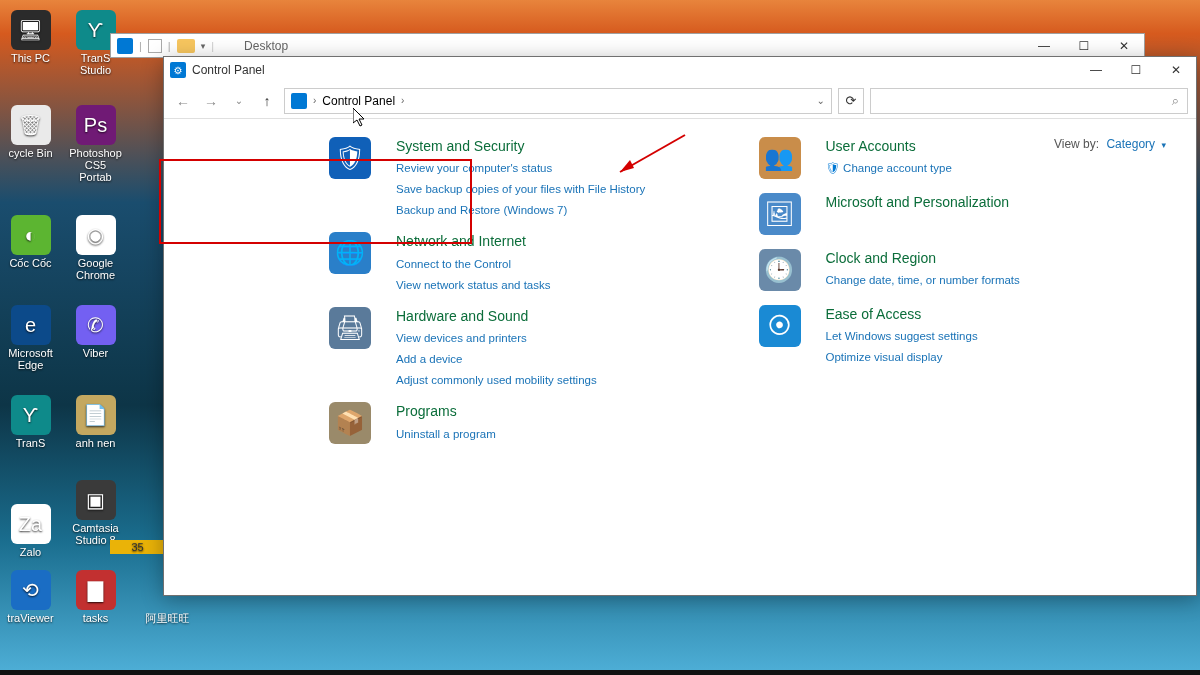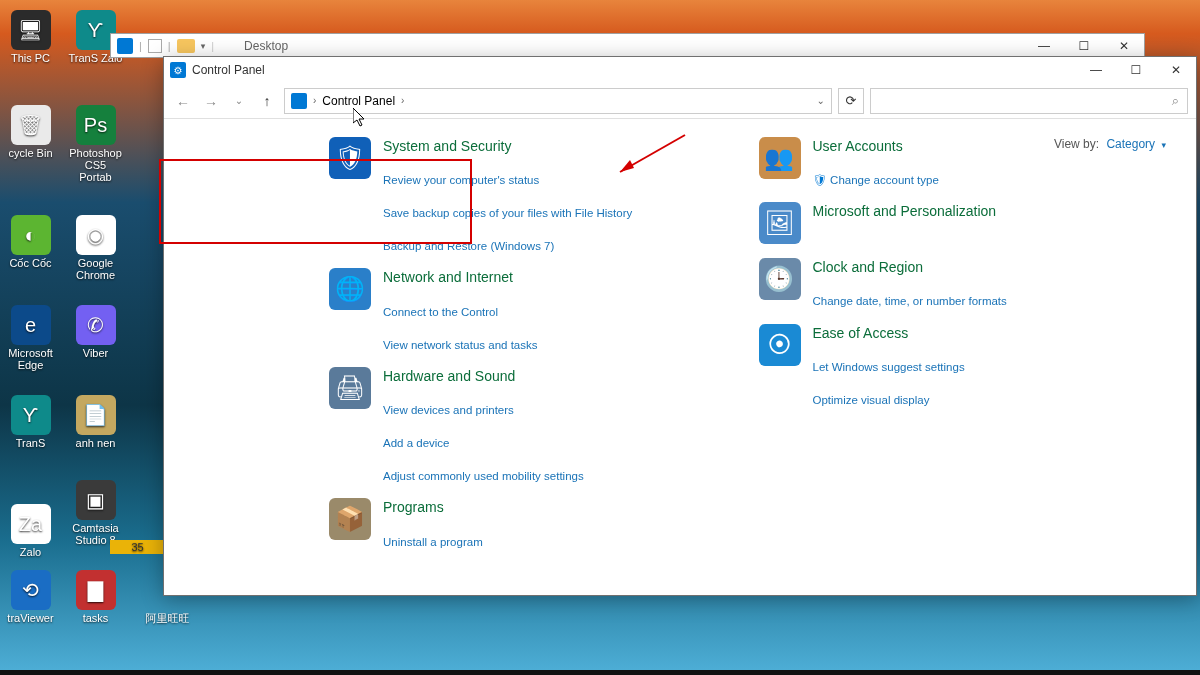--- a/index.html
+++ b/index.html
@@ -53,21 +53,21 @@
 .cp-heading { color: #13499e; font-size: 14px; margin-bottom: 18px; }
 .viewby { position: absolute; top: 18px; right: 30px; font-size: 12px; }
 .viewby .lbl { color: #555; }
 .viewby .val { color: #1a73b7; margin-left: 4px; }
 .viewby .caret { color: #1a73b7; font-size: 9px; margin-left: 3px; }
 
 .categories { display: flex; gap: 20px; }
 .cat-col { flex: 1; display: flex; flex-direction: column; gap: 14px; }
 .cat { display: flex; gap: 12px; align-items: flex-start; }
 .cat .cat-ico { width: 42px; height: 42px; flex-shrink: 0; border-radius: 6px; display: flex; align-items: center; justify-content: center; font-size: 24px; color: #fff; }
-.cat .cat-text { display: flex; flex-direction: column; gap: 17px; }
+.cat .cat-text { display: flex; flex-direction: column; gap: 5px; margin-left: 13px; }
 .cat .cat-title { color: #0b6d3a; font-size: 14px; line-height: 1.3; }
 .cat .cat-link { color: #1a73b7; font-size: 11.5px; line-height: 1.4; }
 .cat .cat-link .shield { color: #0078d4; margin-right: 3px; }
 
 
 .highlight-box { position: absolute; border: 2px solid #d40000; pointer-events: none; }
 
 
 .annotation-arrow { position: absolute; pointer-events: none; }
 
@@ -81,28 +81,28 @@
 <body>
 
 <div class="desktop">
   <div id="desktop-icons">
       <div class="di" style="top: 10px; left: 3px;">
         <div class="ico" style="background:#2b2b2b">🖥</div>
         <div class="lbl">This PC</div>
       </div>
       <div class="di" style="top: 10px; left: 68px;">
         <div class="ico" style="background:#0e8a8a">Ƴ</div>
-        <div class="lbl">TranS Zalo</div>
+        <div class="lbl">TranS Studio</div>
       </div>
       <div class="di" style="top: 105px; left: 3px;">
         <div class="ico" style="background:#eaeaea">🗑</div>
         <div class="lbl">cycle Bin</div>
       </div>
       <div class="di" style="top: 105px; left: 68px;">
-        <div class="ico" style="background:#15803d">Ps</div>
+        <div class="ico" style="background:#701a75">Ps</div>
         <div class="lbl">Photoshop CS5 Portab</div>
       </div>
       <div class="di" style="top: 215px; left: 3px;">
         <div class="ico" style="background:#5cb531">◐</div>
         <div class="lbl">Cốc Cốc</div>
       </div>
       <div class="di" style="top: 215px; left: 68px;">
         <div class="ico" style="background:#fff">◉</div>
         <div class="lbl">Google Chrome</div>
       </div>

